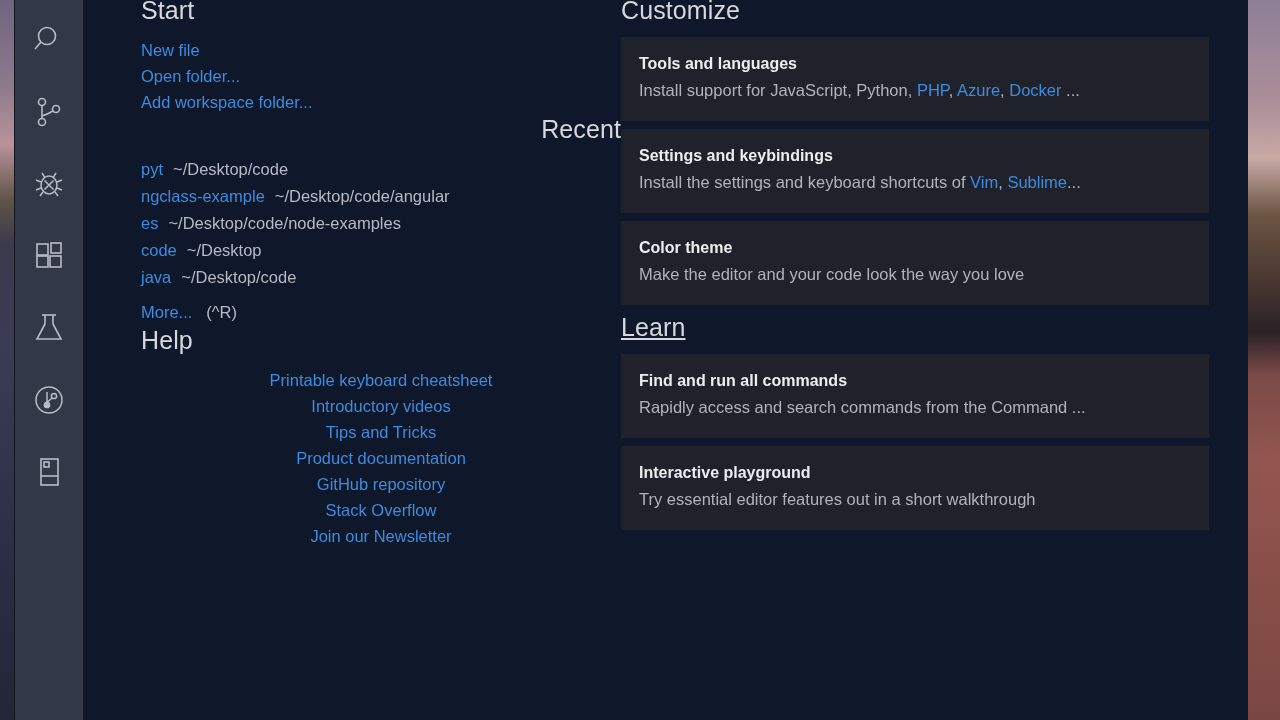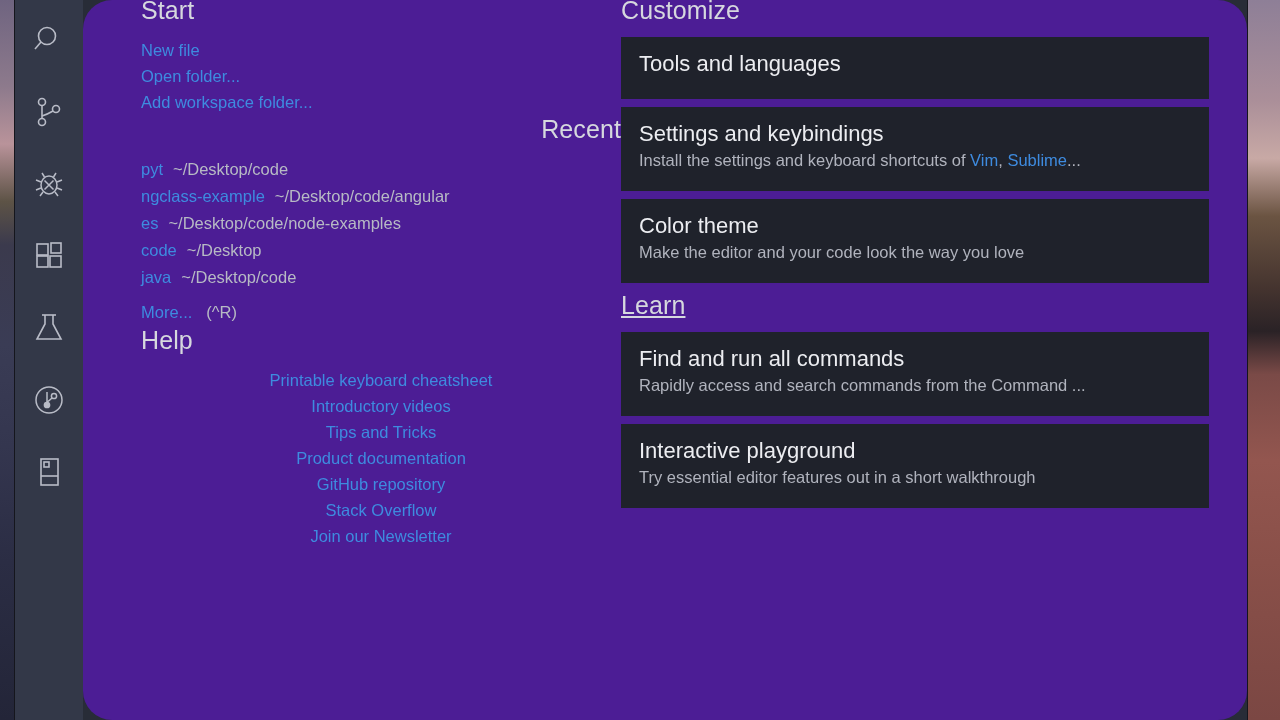--- a/index.html
+++ b/index.html
@@ -62,24 +62,23 @@
     width:68px; height:72px;
     display:flex; align-items:center; justify-content:center;
     cursor:pointer;
   }
   .act-item svg { display:block; }
   .act-item svg * { stroke:#b9bcc7; }
 
   
   #welcome {
     flex:1 1 auto; height:100%;
-    background:#4c1d95;
+    background:#0f172a;
     position:relative;
     overflow:hidden;
-    border-radius:29px;
   }
   #welcome-inner {
     position:absolute;
     left:0; top:-28px;
     width:100%;
     display:flex;
     padding:0 0 0 58px;
   }
   #col-left  { width:480px; flex:0 0 480px; padding-top:24px; }
   #col-right { flex:1 1 auto; padding-top:24px; padding-right:38px; }
@@ -106,21 +105,21 @@
   .help-list a.link { display:block; line-height:26px;text-align:center; }
 
   
   .card {
     background:#1f222b;
     padding:16px 18px 20px 18px;
     margin-bottom:8px;
     cursor:pointer;
   }
   .card .card-title {
-    color:#ecedf1; font-size:22px; font-weight:400;
+    color:#ecedf1; font-size:16px; font-weight:700;
     line-height:22px; margin-bottom:4px;
   }
   .card .card-desc {
     color:#b0b3bd; font-size:16.5px; line-height:22px;
     white-space:nowrap; overflow:hidden;
   }
   .card .card-desc a { color:#3e8bdf; text-decoration:none; }
 </style>
 </head>
 <body>
@@ -259,20 +258,23 @@
         </div>
 
       </div>
 
       <div id="col-right">
 
         <h2 class="section">Customize</h2>
 
         <div class="card">
           <div class="card-title">Tools and languages</div>
+          <div class="card-desc">
+            <span>Install support for JavaScript, Python, </span><a>PHP</a>, <a>Azure</a>, <a>Docker</a><span> ...</span>
+          </div>
         </div>
 
         <div class="card">
           <div class="card-title">Settings and keybindings</div>
           <div class="card-desc">
             <span>Install the settings and keyboard shortcuts of </span><a>Vim</a>, <a>Sublime</a><span>...</span>
           </div>
         </div>
 
         <div class="card">

